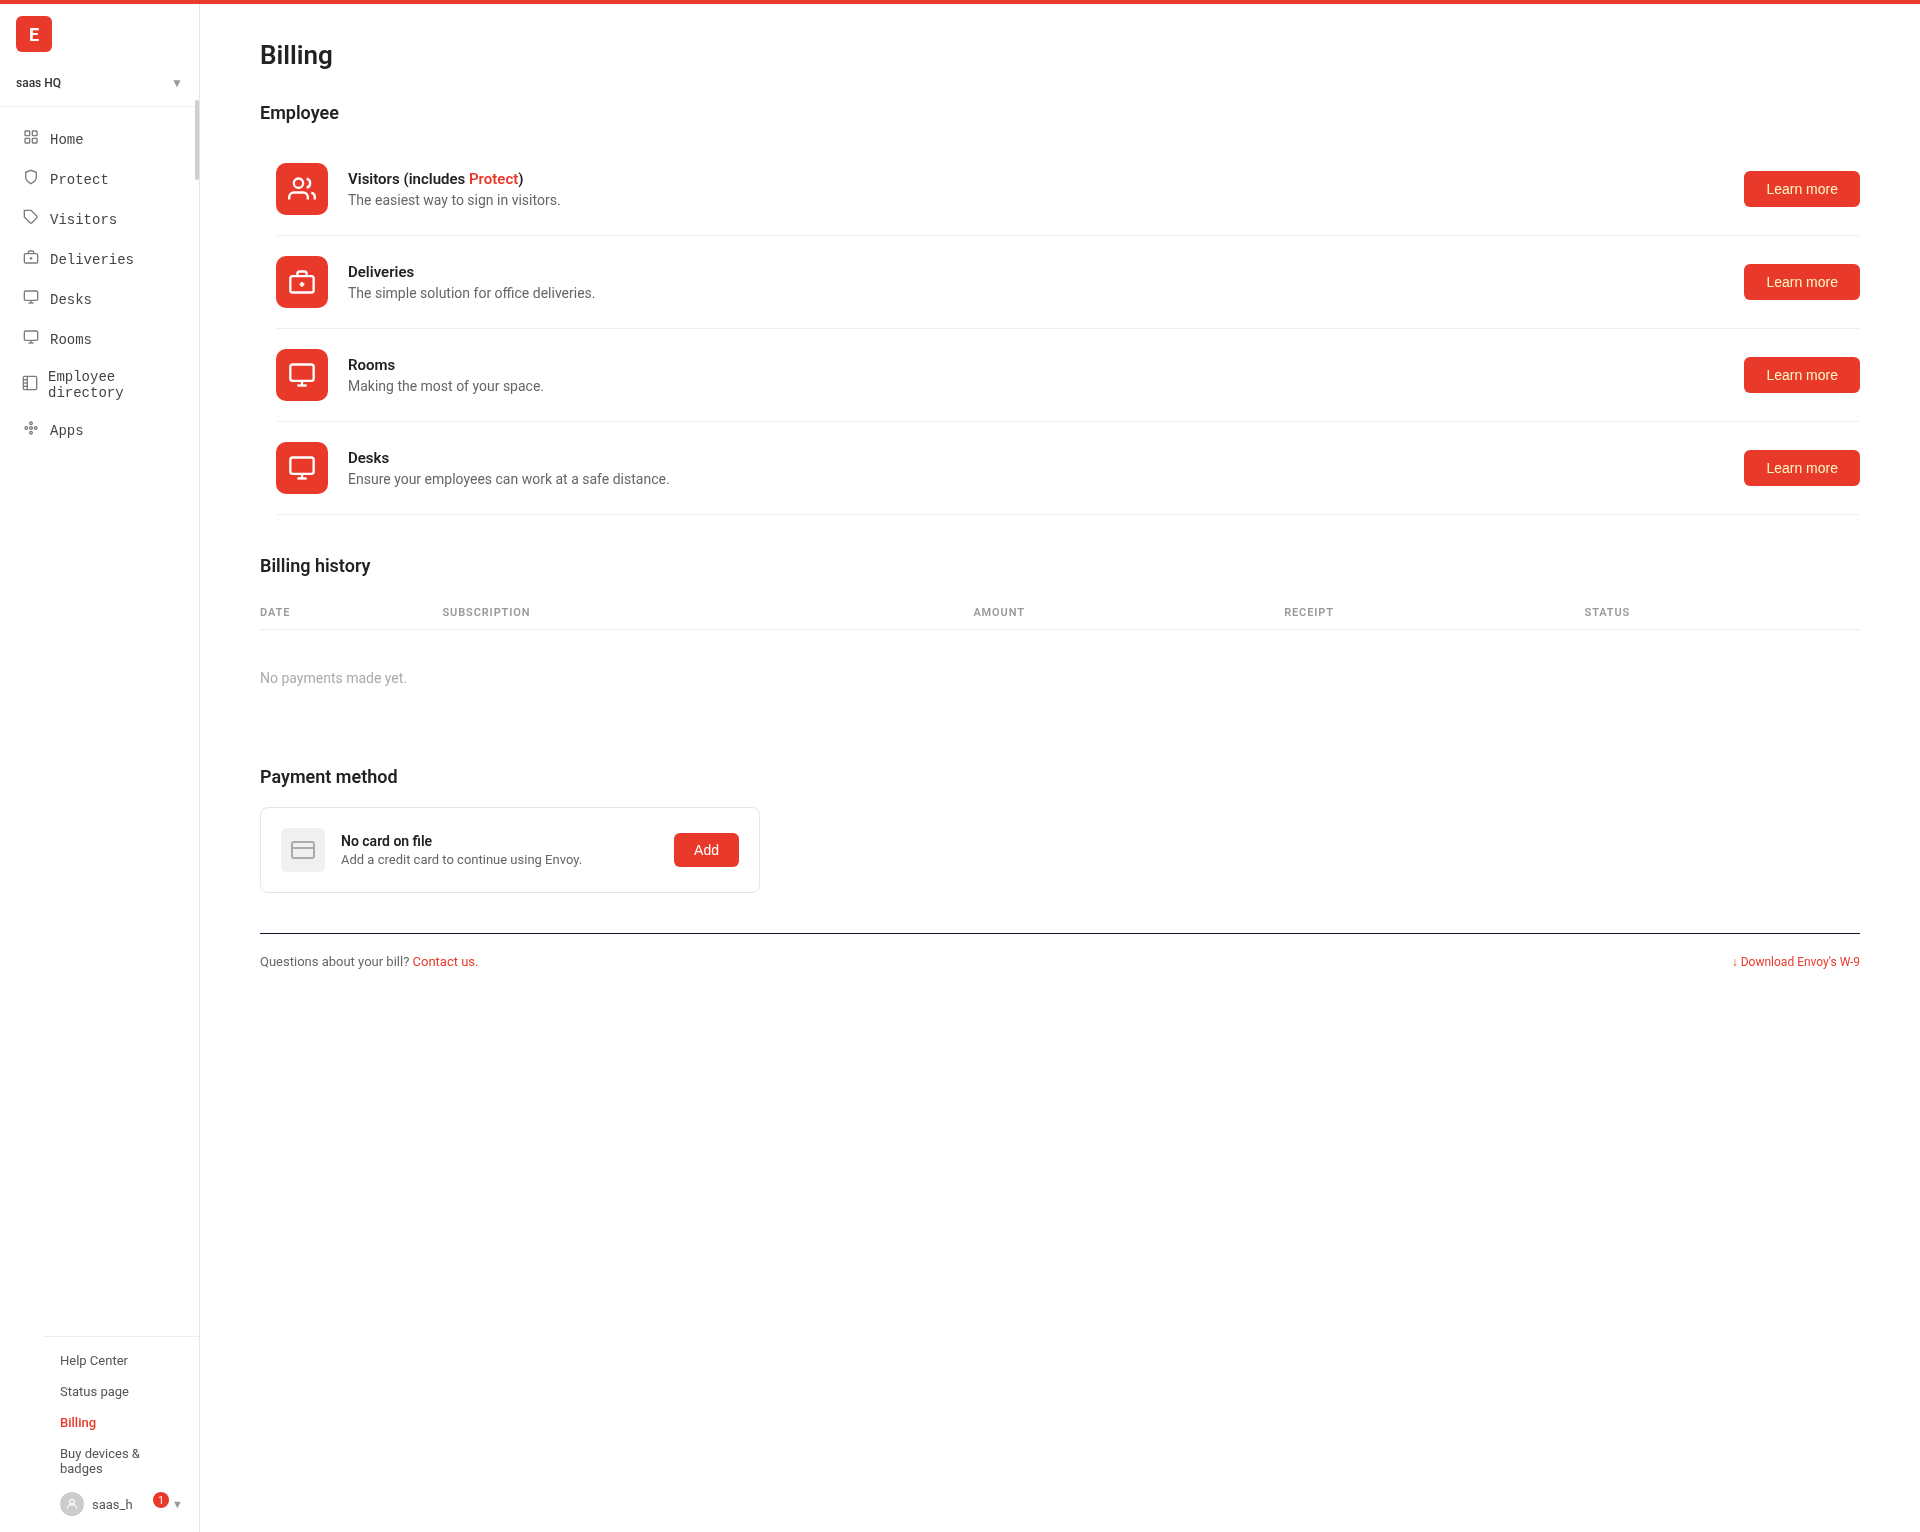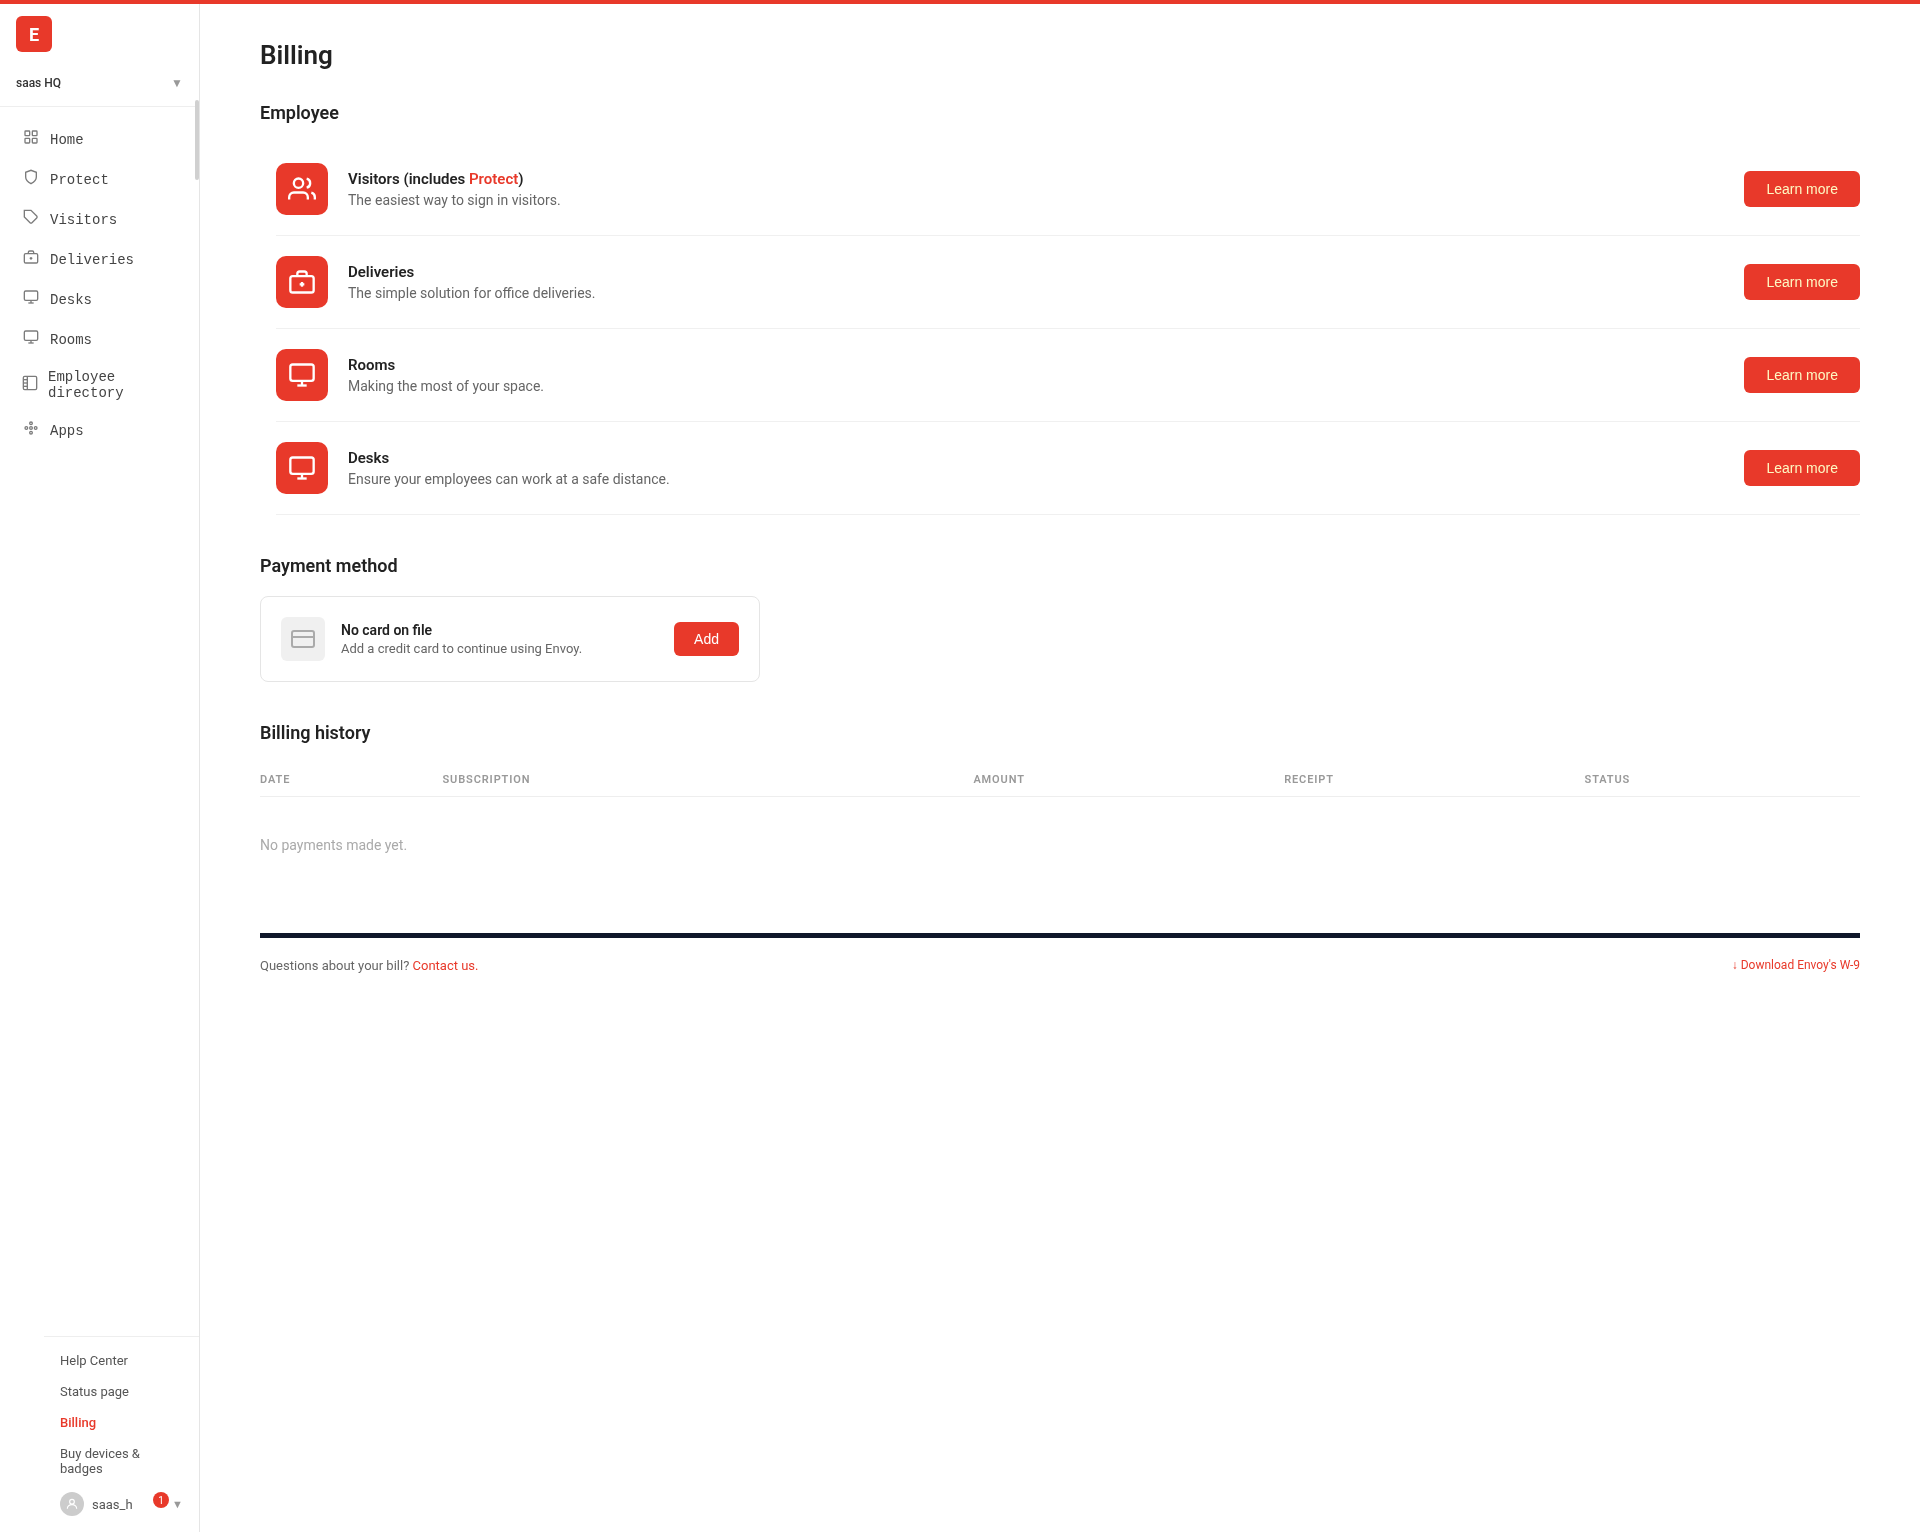--- a/index.html
+++ b/index.html
@@ -261,24 +261,24 @@
     .no-payments {
       padding: 40px 0;
       color: #aaa;
       font-size: 14px;
     }
 
     
     .billing-footer {
       margin-top: 40px;
       padding-top: 20px;
-      border-top: 5px solid #0f172a;
+      border-top: 1px solid #0f172a;
       display: flex;
       justify-content: space-between;
-      align-items: flex-start;
+      align-items: flex-end;
       font-size: 13px;
       color: #666;
     }
     .billing-footer a { color: #e8392a; text-decoration: none; }
     .download-link {
       color: #333;
       font-size: 12px;
       cursor: pointer;
       text-decoration: none;
     }
@@ -478,37 +478,20 @@
         <rect x="2" y="3" width="20" height="14" rx="2"></rect>
         <line x1="8" y1="21" x2="16" y2="21"></line>
         <line x1="12" y1="17" x2="12" y2="21"></line>
       </svg>
     </div>
     <div class="product-info">
       <div class="product-name">Desks</div>
       <div class="product-desc">Ensure your employees can work at a safe distance.</div>
     </div>
     <button class="learn-more-btn">Learn more</button>
-  </div>
-
-  <div class="section-gap">
-    <h2 class="section-title">Payment method</h2>
-    <div class="payment-card">
-      <div class="card-icon-wrap">
-        <svg width="24" height="24" viewBox="0 0 24 24" fill="none" stroke="#aaa" stroke-width="2">
-          <rect x="1" y="4" width="22" height="16" rx="2"></rect>
-          <line x1="1" y1="10" x2="23" y2="10"></line>
-        </svg>
-      </div>
-      <div class="card-info">
-        <div class="card-title">No card on file</div>
-        <div class="card-desc">Add a credit card to continue using Envoy.</div>
-      </div>
-      <button class="add-btn">Add</button>
-    </div>
   </div>
 
   <div class="section-gap">
     <h2 class="section-title">Billing history</h2>
     <table class="billing-table">
       <thead>
         <tr>
           <th>Date</th>
           <th>Subscription</th>
           <th>Amount</th>
@@ -517,20 +500,37 @@
         </tr>
       </thead>
       <tbody>
         <tr>
           <td colspan="5" class="no-payments">No payments made yet.</td>
         </tr>
       </tbody>
     </table>
   </div>
 
+  <div class="section-gap">
+    <h2 class="section-title">Payment method</h2>
+    <div class="payment-card">
+      <div class="card-icon-wrap">
+        <svg width="24" height="24" viewBox="0 0 24 24" fill="none" stroke="#aaa" stroke-width="2">
+          <rect x="1" y="4" width="22" height="16" rx="2"></rect>
+          <line x1="1" y1="10" x2="23" y2="10"></line>
+        </svg>
+      </div>
+      <div class="card-info">
+        <div class="card-title">No card on file</div>
+        <div class="card-desc">Add a credit card to continue using Envoy.</div>
+      </div>
+      <button class="add-btn">Add</button>
+    </div>
+  </div>
+
   <div class="billing-footer">
     <div>
       <span>Questions about your bill?</span>
       <a href="#">Contact us.</a>
     </div>
     <a href="#" class="download-link">↓ Download Envoy's W-9</a>
   </div>
 </main>
 
 </body></html>

